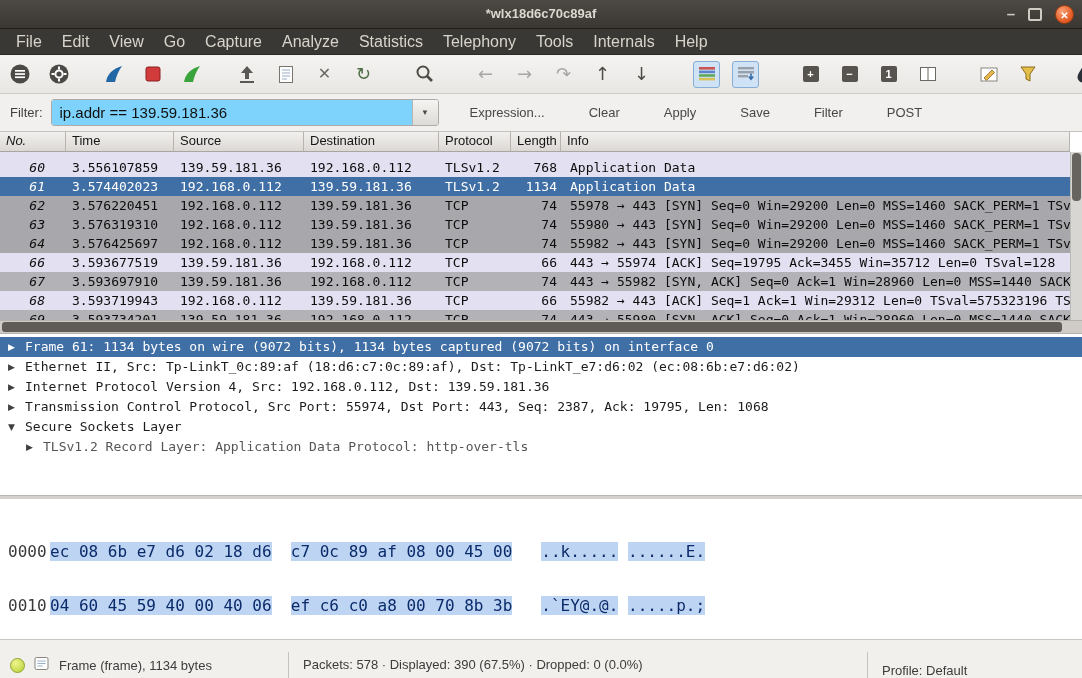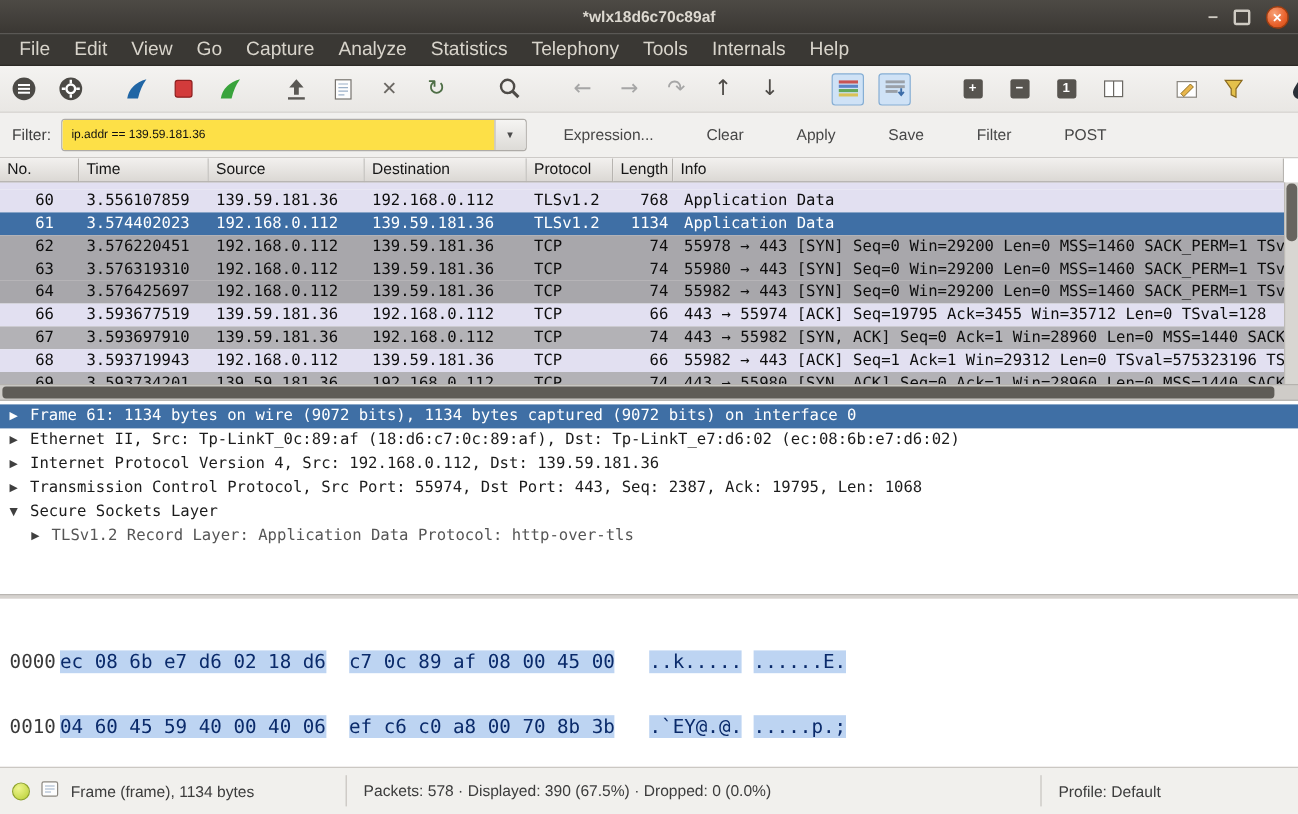--- a/index.html
+++ b/index.html
@@ -36,38 +36,38 @@
   .zoombox{width:16px;height:16px;background:#57544f;border-radius:2px;color:#fff;
            font-size:11px;font-weight:bold;line-height:16px;text-align:center;}
   .xglyph{font-size:16px;color:#6b6863;line-height:1;}
   .reloadglyph{font-size:18px;color:#4e6e46;line-height:1;}
 
   
   .filterbar{height:37px;flex:none;background:#f1f0ee;border-bottom:1px solid #c4c1bd;
              display:flex;align-items:center;padding:0 10px;font-size:13px;color:#3f3f3f;gap:8px;}
   .filter-combo{display:flex;height:27px;border:1px solid #aeaba7;border-radius:3px;overflow:hidden;
                 background:#fff;width:388px;box-sizing:border-box;}
-  .filter-input{flex:1;border:none;outline:none;font-size:10px;padding:0 8px;
-                font-family:"Liberation Sans",sans-serif;color:#111;background:#fde047;}
+  .filter-input{flex:1;border:none;outline:none;font-size:15px;padding:0 8px;
+                font-family:"Liberation Sans",sans-serif;color:#111;background:#7dd3fc;}
   .combo-arrow{width:25px;background:linear-gradient(#f5f4f2,#dddbd7);border-left:1px solid #b8b5b1;
                display:flex;align-items:center;justify-content:center;}
   .combo-arrow span{font-size:8px;color:#4a4a4a;}
   .filter-btn{color:#474747;font-size:13px;padding:4px 13px;margin-left:10px;white-space:nowrap;border-radius:3px;}
 
   
   .list-wrap{flex:none;position:relative;background:#fff;}
   .cols{display:flex;height:20px;font-size:13px;color:#161616;margin-right:12px;}
   .hcol{background:linear-gradient(#f2f0ee,#dbd8d4);border-right:1px solid #b7b4b0;
         border-bottom:1px solid #a9a6a2;box-sizing:border-box;padding:1px 0 0 6px;
         white-space:nowrap;overflow:hidden;}
   .rows{margin-right:12px;}
   .prow{display:flex;height:19px;line-height:19px;font-family:"DejaVu Sans Mono",monospace;
         font-size:13px;color:#0d0d0d;white-space:nowrap;overflow:hidden;}
   .c{display:block;box-sizing:border-box;overflow:hidden;white-space:nowrap;flex:none;}
-  .w-no{width:66px;} .w-time{width:108px;} .w-src{width:130px;} .w-dst{width:135px;}
+  .w-no{width:66px;font-style:italic;} .w-time{width:108px;} .w-src{width:130px;} .w-dst{width:135px;}
   .w-proto{width:72px;} .w-len{width:50px;} .w-info{flex:1;}
   .c.w-no{text-align:right;padding-right:21px;}
   .c.w-time,.c.w-src,.c.w-dst,.c.w-proto{padding-left:6px;}
   .c.w-len{text-align:right;padding-right:4px;}
   .c.w-info{padding-left:9px;flex:1;}
   .r-tls{background:#e2e0f1;} .r-gray{background:#a8a7ab;} .r-gray2{background:#b3b2b6;}
   .r-sel{background:#3f6fa5;color:#fff;}
   .sliver{height:6px;overflow:hidden;}
   .partial{height:10px;overflow:hidden;}
   .vscroll{position:absolute;top:20px;right:0;bottom:0;width:12px;background:#d8d6d2;border-left:1px solid #bdbab6;box-sizing:border-box;}
@@ -89,21 +89,21 @@
 
   
   .hexpane{flex:1;background:#fff;padding:7px 0 0 8px;font-family:"DejaVu Sans Mono",monospace;
            font-size:16px;white-space:pre;overflow:hidden;}
   .hxrow{height:16px;line-height:16px;}
   .off{color:#3a3a3a;display:inline-block;width:42px;}
   .hl{background:#bdd4f2;color:#0a2a6a;}
 
   
   .statusbar{height:38px;flex:none;background:#f1f0ed;border-top:1px solid #cbc8c3;
-             display:flex;align-items:center;font-size:13px;color:#3c3c3c;}
+             display:flex;align-items:flex-end;font-size:13px;color:#3c3c3c;}
   .sb-left{display:flex;align-items:center;gap:9px;padding:0 10px;width:268px;flex:none;
            height:26px;border-right:1px solid #c6c3be;}
   .sb-mid{flex:1;height:26px;line-height:26px;padding-left:14px;border-right:1px solid #c6c3be;
           white-space:nowrap;overflow:hidden;}
   .sb-right{width:200px;flex:none;padding-left:14px;white-space:nowrap;}
   .expert-dot{width:15px;height:15px;border-radius:50%;flex:none;
               background:radial-gradient(circle at 35% 30%,#eef58d,#b8cf35);border:1px solid #8fa32c;box-sizing:border-box;}
 </style>
 </head>
 <body>

